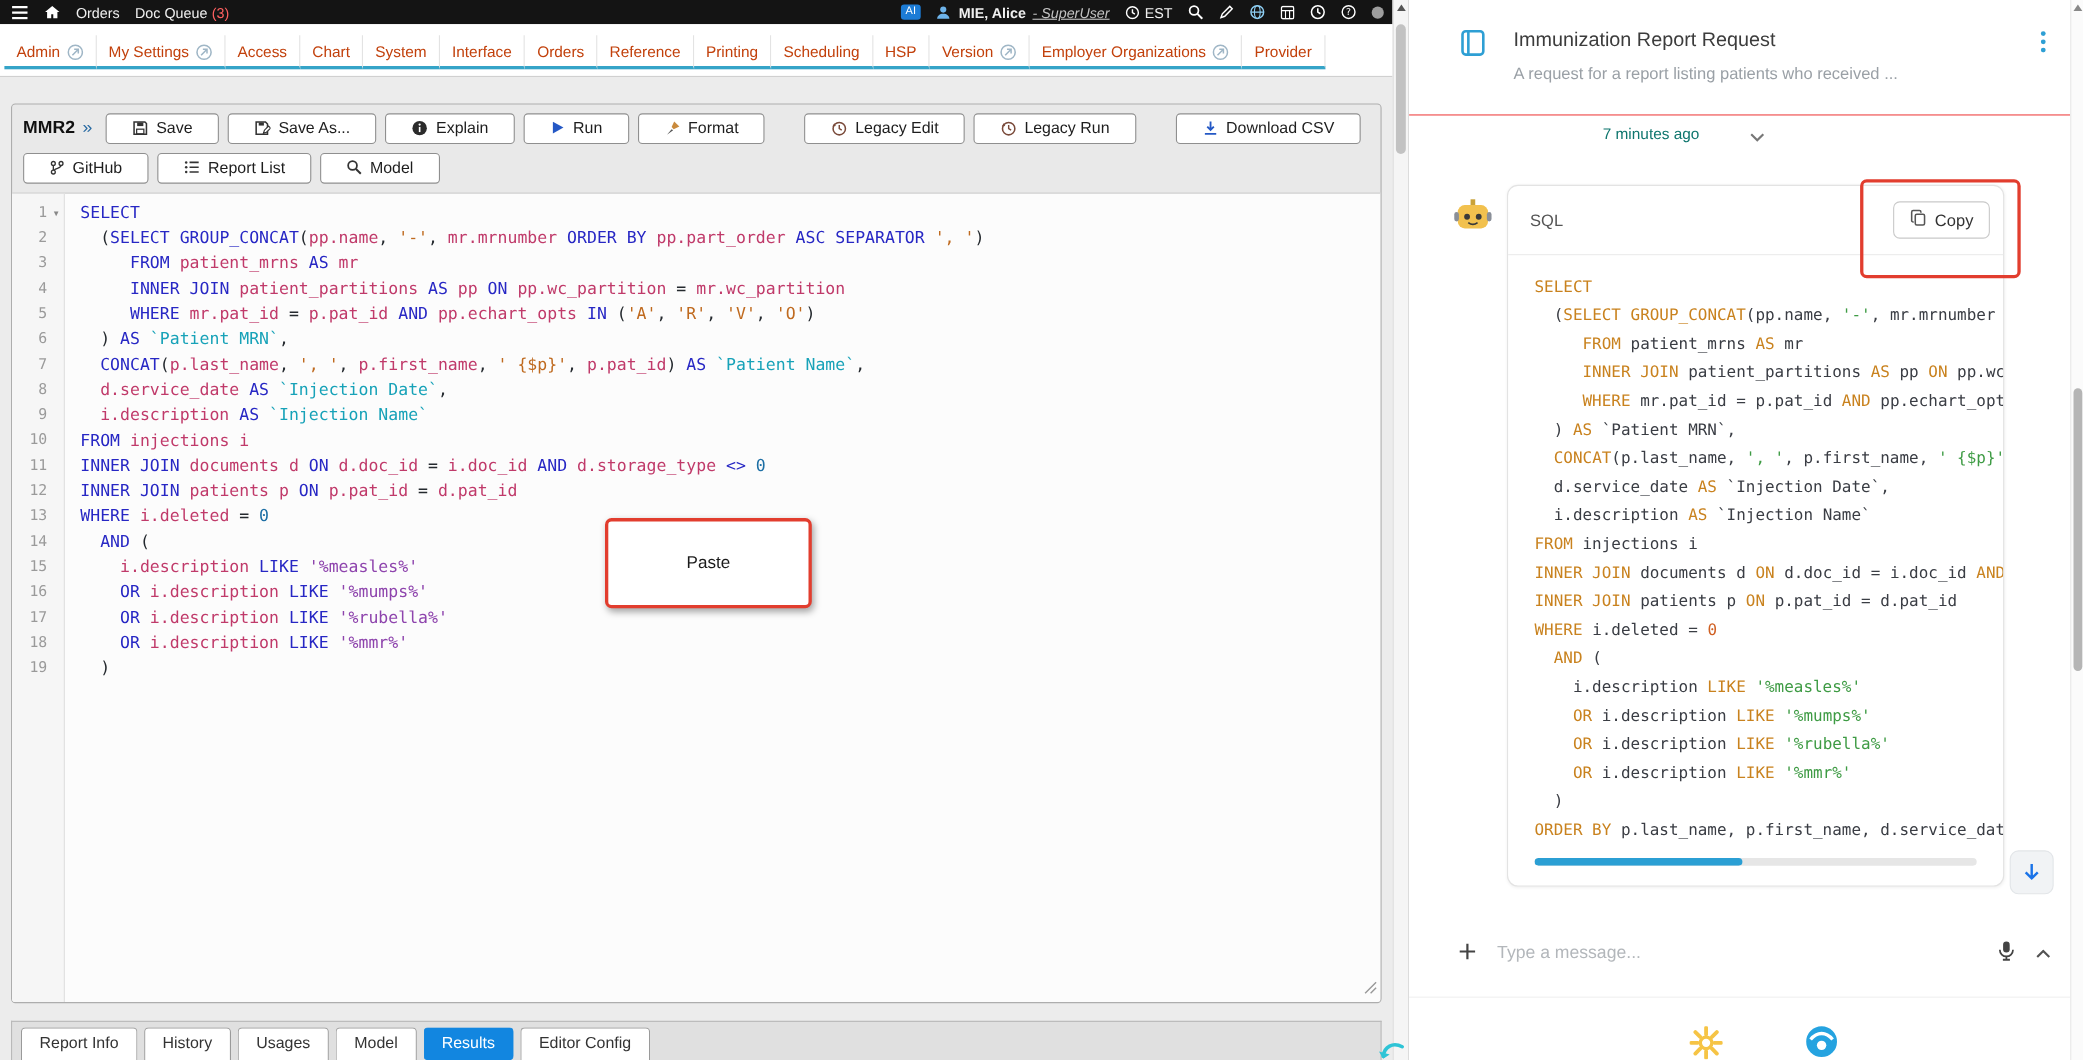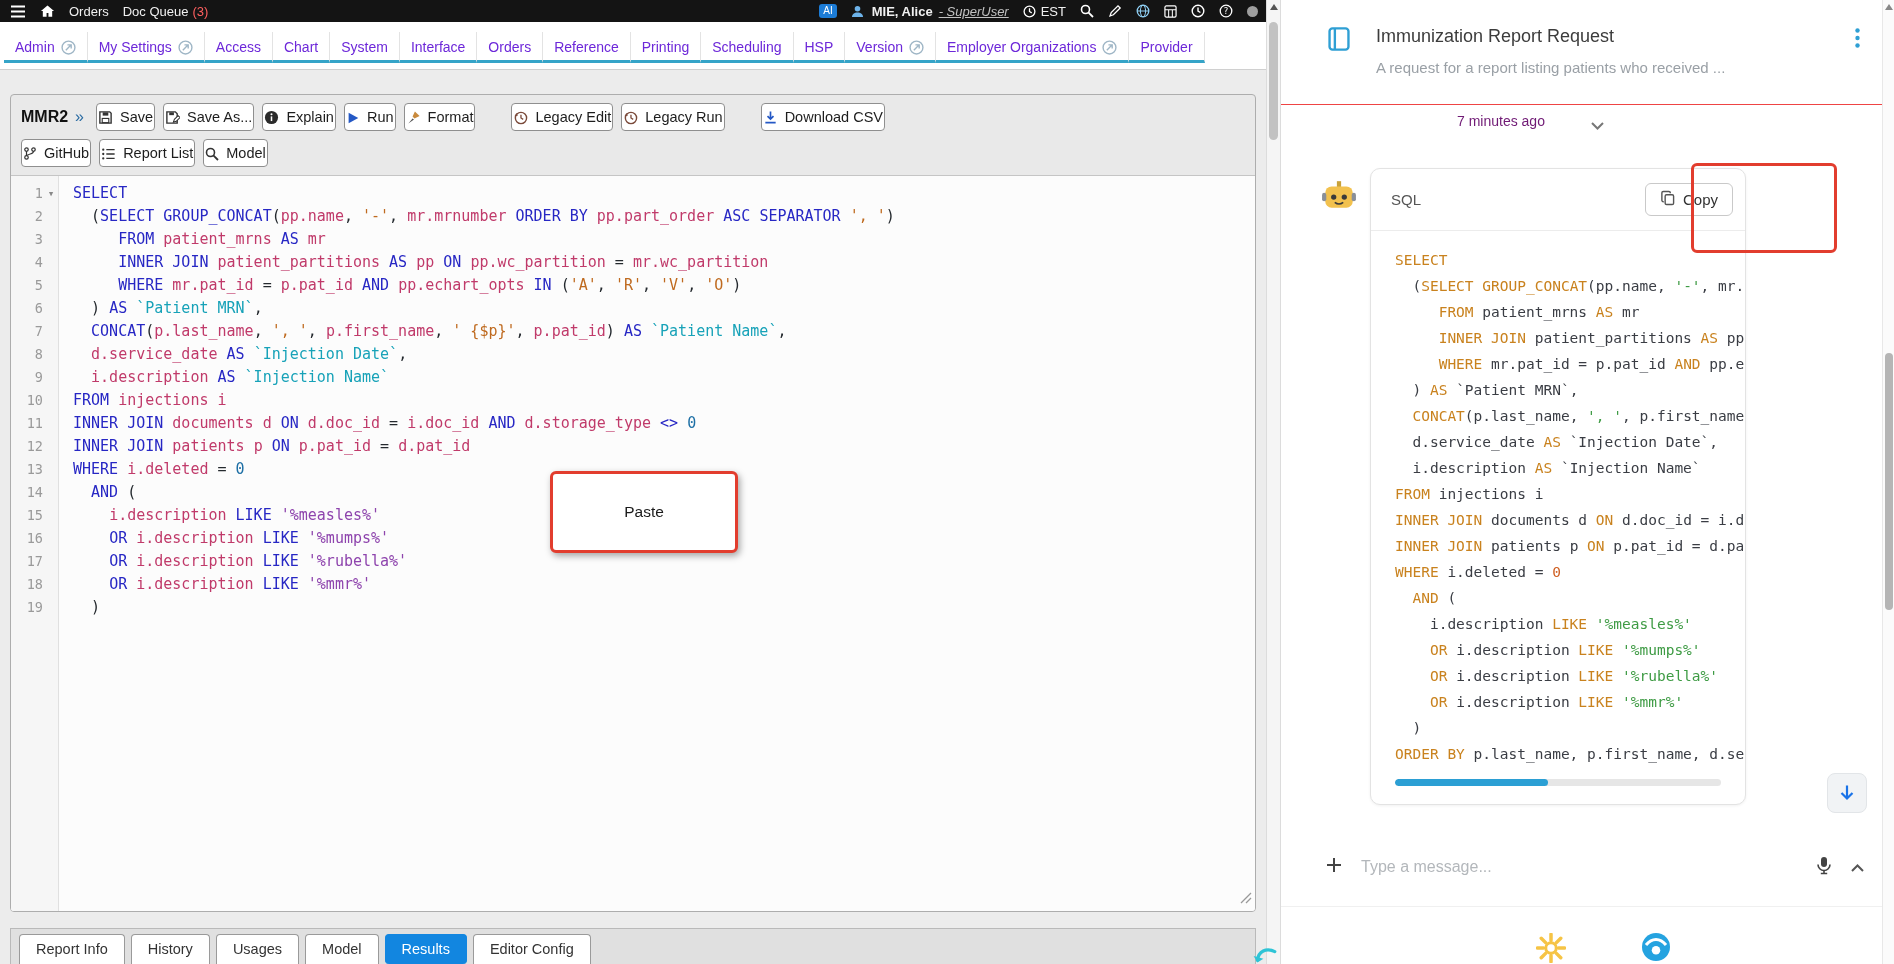--- a/index.html
+++ b/index.html
@@ -19,32 +19,32 @@
   .tb-link .count { color:#ff6060; }
   .tb-spacer { flex:1; }
   .ai-badge { background:#1c7cd6; color:#fff; font-size:10px; font-weight:normal; border-radius:3px; padding:1px 4px; line-height:12px; }
   .tb-user { font-weight:bold; margin-left:-6px; }
   .tb-role { font-style:italic; color:#c2c2c2; margin-left:-8px;text-decoration:underline; }
   .tb-tz { display:inline-flex; align-items:center; gap:5px; }
   .status-dot { width:11px; height:11px; border-radius:50%; background:#9e9e9e; display:inline-block; }
 
   
   .navtabs { height:48px; background:#fff; border-bottom:1px solid #d0d0d0; display:flex; align-items:flex-end; padding:0 4px; overflow:hidden; }
-  .navtab { display:inline-flex; align-items:center; gap:6px; padding:7px 11px 5px; margin-bottom:6px; border-bottom:3px solid #35a4c8; border-right:1px solid #e3e3e3; color:#6d28d9; font-size:14px; white-space:nowrap; cursor:pointer; }
+  .navtab { display:inline-flex; align-items:center; gap:6px; padding:7px 11px 5px; margin-bottom:6px; border-bottom:3px solid #35a4c8; border-right:1px solid #e3e3e3; color:#c2410c; font-size:14px; white-space:nowrap; cursor:pointer; }
   .navtab .ext-icon { display:none; }
   .navtab.has-ext .ext-icon { display:inline-flex; }
 
   
   .workspace { position:absolute; top:70px; left:0; right:0; bottom:0; padding:24px 10px 0; background:#ececec; }
   .editor-panel { width:1246px; height:818px; background:#e9e9e9; border:1px solid #adadad; border-radius:4px; overflow:hidden; display:flex; flex-direction:column; }
   .toolbar-row { display:flex; align-items:center; gap:8px; padding:8px 10px 4px; }
   .toolbar-row.row2 { padding:4px 10px 8px; }
   .report-name { font-size:16px; font-weight:bold; color:#111; display:inline-flex; align-items:center; gap:7px; margin-right:4px; }
   .report-name .chev { color:#2b6ca3; font-weight:normal; cursor:pointer; }
-  .tb-btn { display:inline-flex; align-items:flex-end; gap:7px; background:#fff; border:1px solid #8f8f8f; border-radius:4px; padding:5px 1px; font-size:14.5px; color:#1d1d1d; cursor:pointer; white-space:nowrap; }
+  .tb-btn { display:inline-flex; align-items:flex-start; gap:7px; background:#fff; border:1px solid #8f8f8f; border-radius:4px; padding:5px 23px; font-size:14.5px; color:#1d1d1d; cursor:pointer; white-space:nowrap; }
   .tb-btn svg { display:block; }
   .gap-before { margin-left:28px; }
 
   .editor-area { flex:1; position:relative; background:#fcfcfc; border-top:1px solid #c5c5c5; overflow:hidden;
                  font-family:"DejaVu Sans Mono",monospace; font-size:15px; }
   .gutter-bg { position:absolute; left:0; top:0; bottom:0; width:48px; background:#f6f6f6; border-right:1px solid #e0e0e0; }
   .code-wrap { position:relative; padding-top:6px; }
   .code-line { display:flex; }
   .editor-area .code-line { height:23px; line-height:23px; }
   .ln { flex:none; width:32px; text-align:right; color:#9a9a9a; font-size:13.5px; }
@@ -71,25 +71,25 @@
   .sb-arrow-up { position:absolute; top:4px; left:3px; width:0; height:0; border-left:4px solid transparent; border-right:4px solid transparent; border-bottom:6px solid #555; }
   .sb-thumb { position:absolute; top:22px; left:2px; width:9px; height:118px; background:#c2c2c2; border-radius:5px; }
 
   
   .chat-panel { position:absolute; left:1281px; top:0; width:601px; height:964px; background:#fff; }
   .chat-header { display:flex; align-items:flex-start; gap:24px; padding:26px 22px 28px 45px; border-bottom:1px solid #ef4444; }
   .chat-title { font-size:18px; color:#3c3c3c; }
   .chat-subtitle { font-size:15px; color:#9aa0a6; margin-top:12px; }
   .kebab { margin-left:auto; cursor:pointer; padding-top:2px; }
   .timestamp-row { position:relative; height:40px; }
-  .timestamp { position:absolute; left:176px; top:8px; font-size:14px; color:#701a75; }
+  .timestamp { position:absolute; left:176px; top:8px; font-size:14px; color:#0f766e; }
   .ts-chevron { position:absolute; left:310px; top:11px; cursor:pointer; }
   .message-row { display:flex; align-items:flex-start; gap:13px; padding:23px 24px 0 40px; }
   .avatar { flex:none; margin-top:10px; }
-  .msg-card { position:relative; flex:none; width:376px; background:#fff; border:1px solid #e3e3e3; border-radius:10px; box-shadow:0 1px 3px rgba(0,0,0,.06); }
+  .msg-card { position:relative; flex:none; width:452px; background:#fff; border:1px solid #e3e3e3; border-radius:10px; box-shadow:0 1px 3px rgba(0,0,0,.06); }
   .card-head { display:flex; align-items:center; justify-content:space-between; padding:14px 12px 14px 20px; border-bottom:1px solid #ececec; }
   .card-title { font-size:15px; color:#555; }
   .copy-btn { display:inline-flex; align-items:center; gap:8px; background:#fff; border:1px solid #c9c9c9; border-radius:6px; padding:6px 14px; font-size:15px; color:#333; cursor:pointer; font-family:inherit; }
   .copy-highlight { position:absolute; left:320px; top:-6px; width:146px; height:90px; border:3px solid #e23d2e; border-radius:6px; pointer-events:none; }
   .card-code { padding:16px 0 8px 24px; font-family:"DejaVu Sans Mono",monospace; font-size:14.5px; overflow:hidden; }
   .card-code .code-line { height:26px; line-height:26px; }
   .card-code .tk-k{color:#c9821e} .card-code .tk-i{color:#3a3d44} .card-code .tk-s,.card-code .tk-s2{color:#3e9b44}
   .card-code .tk-t{color:#3a3d44} .card-code .tk-n{color:#d06023} .card-code .tk-p{color:#3a3d44}
   .progress { margin:4px 24px 18px; height:7px; background:#e6e6e6; border-radius:4px; overflow:hidden; }
   .progress-fill { height:100%; background:#2b9fd4; border-radius:4px; }

